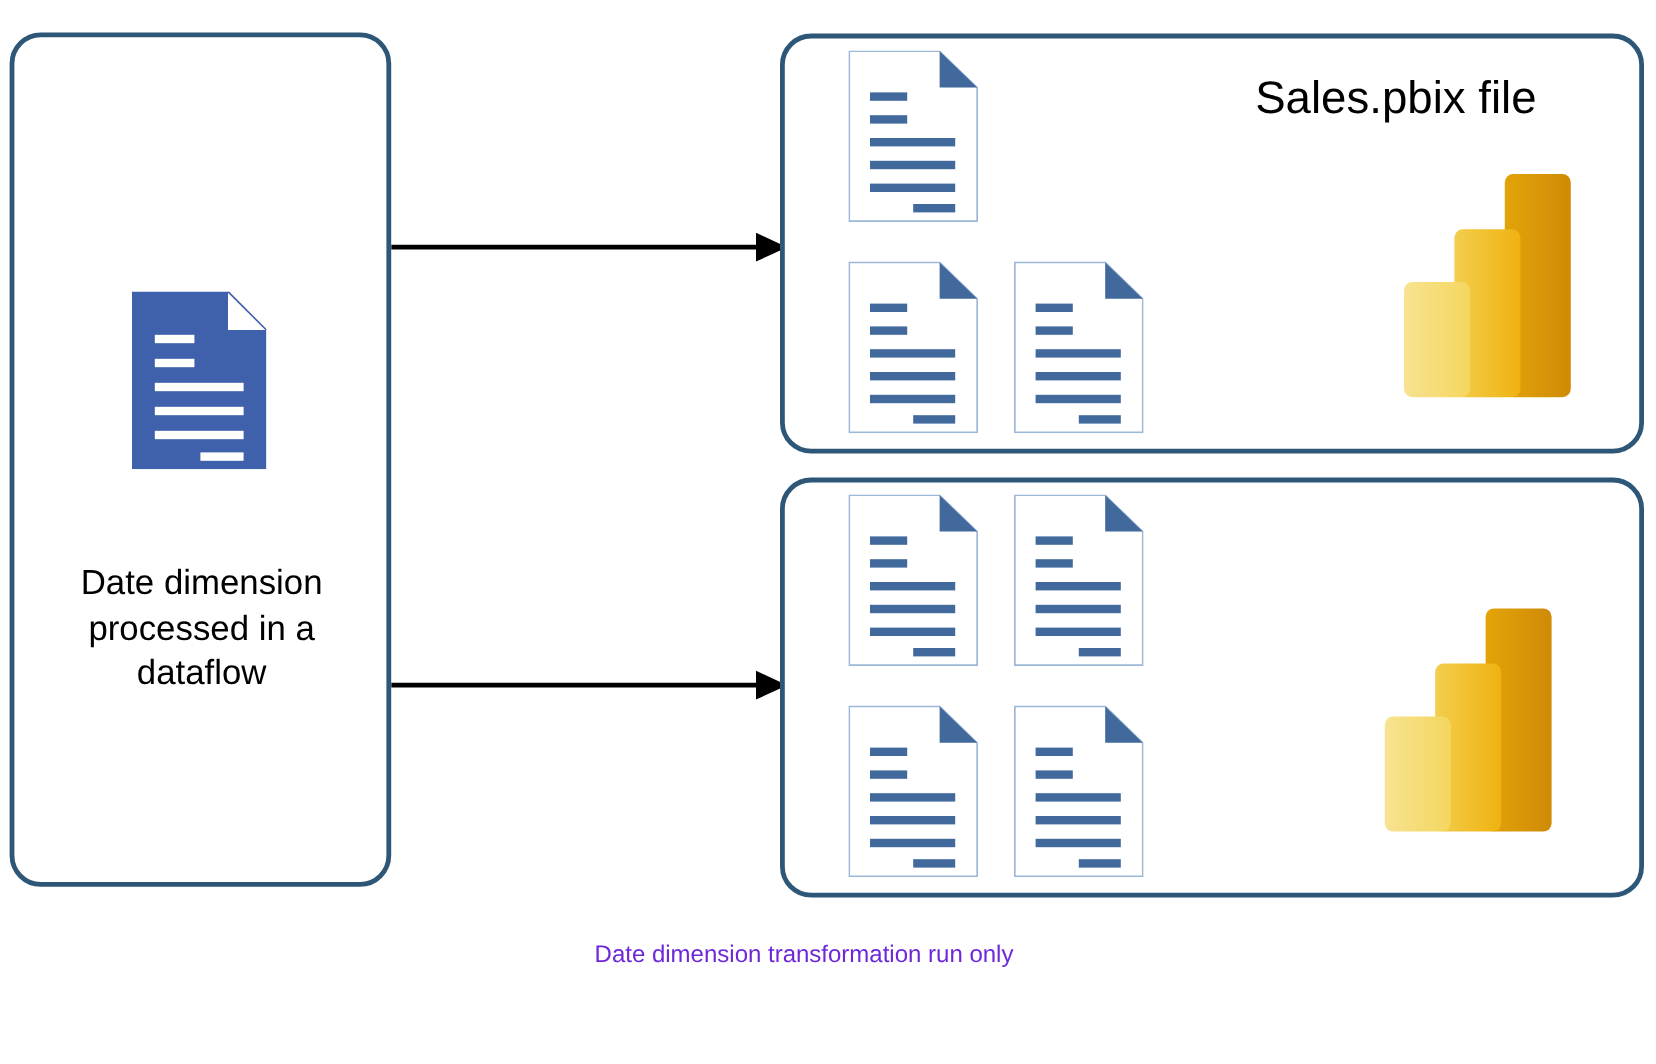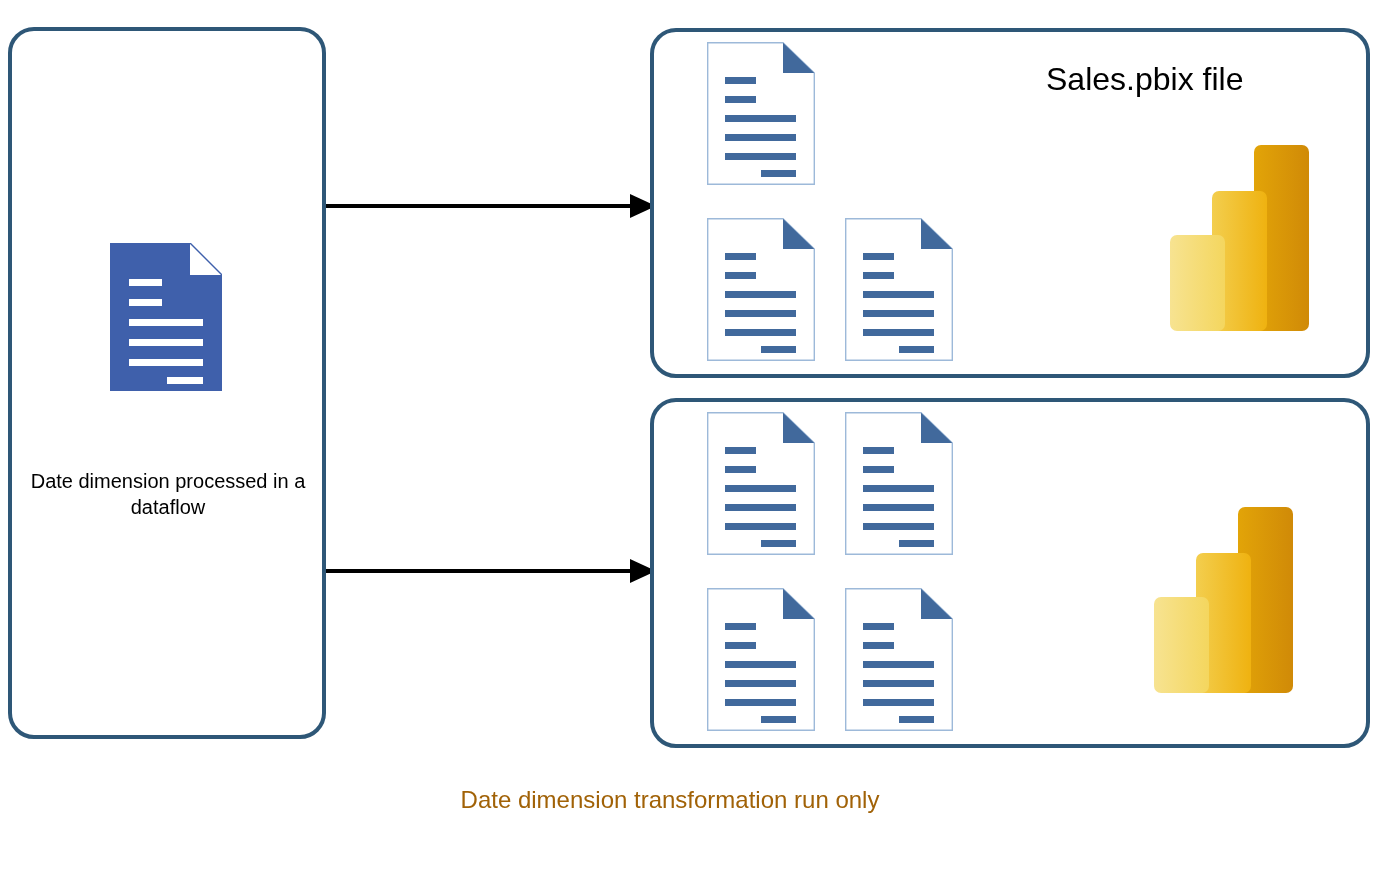--- a/index.html
+++ b/index.html
@@ -29,50 +29,50 @@
     border-radius: 26px;
     background: #ffffff;
   }
   #panel-source { left: 8px;  top: 27px;  width: 318px; height: 712px; }
   #panel-sales  { left: 650px; top: 28px;  width: 720px; height: 350px; }
   #panel-inventory { left: 650px; top: 398px; width: 720px; height: 350px; }
 
   
   .panel-title {
     position: absolute;
-    font-size: 32px;
+    font-size: 38px;
     line-height: 1.15;
     color: #000000;
     white-space: nowrap;
   }
   #title-sales     { left: 1046px; top: 61px; }
   #title-inventory { left: 1026px; top: 431px; }
 
   
   #source-caption {
     position: absolute;
     left: 20px;
     top: 468px;
     width: 296px;
     text-align: center;
-    font-size: 20px;
+    font-size: 29px;
     line-height: 1.30;
     color: #000000;
   }
 
   
   #bottom-caption {
     position: absolute;
     left: 330px;
     top: 783px;
     width: 680px;
     text-align: center;
-    font-size: 24px;
+    font-size: 20px;
     line-height: 1.38;
-    color: #a16207;
+    color: #6d28d9;
   }
   #bottom-caption span { display: block; }
 
   
   .arrow { position: absolute; }
   #arrow-sales     { left: 326px; top: 186px; width: 330px; height: 40px; }
   #arrow-inventory { left: 326px; top: 551px; width: 330px; height: 40px; }
 
   
   .doc-blue {

